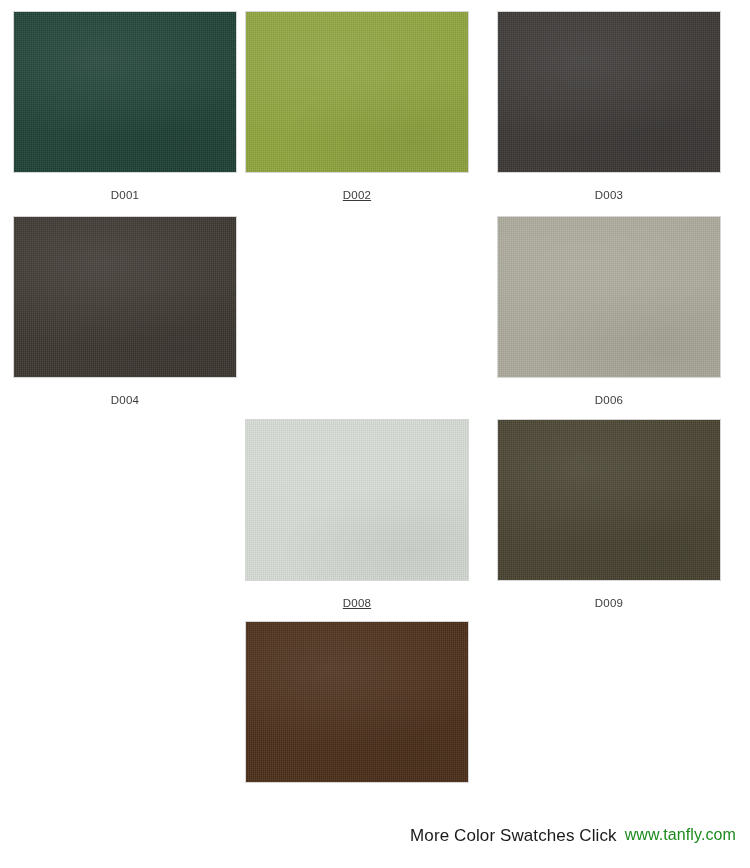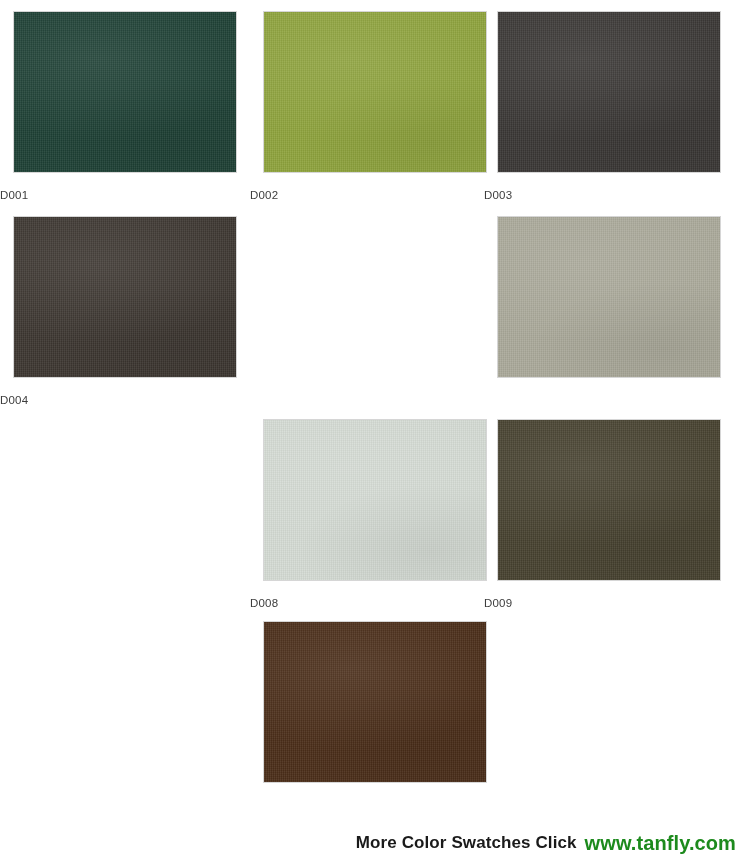--- a/index.html
+++ b/index.html
@@ -32,21 +32,21 @@
     width: 750px;
     height: 815px;
   }
 
   .swatch-cell {
     position: absolute;
     width: 250px;
   }
 
   .swatch-cell.col-0 { left: 0px; }
-  .swatch-cell.col-1 { left: 250px; }
+  .swatch-cell.col-1 { left: 232px; text-decoration: underline; }
   .swatch-cell.col-2 { left: 484px; }
 
   .swatch-cell.row-0 { top: 0px; }
   .swatch-cell.row-1 { top: 205px; }
   .swatch-cell.row-2 { top: 408px; }
   .swatch-cell.row-3 { top: 610px; }
 
   .swatch-chip {
     position: relative;
     height: 160px;
@@ -83,50 +83,49 @@
     pointer-events: none;
   }
 
   
   .swatch-cell.row-2.col-0 .swatch-chip {
     margin-left: 0;
     box-shadow: 0 0 0 1px rgba(0,0,0,0.10);
   }
 
   .swatch-label {
+    text-align: center;
     font-size: 11.5px;
     letter-spacing: 0.2px;
     color: #3d3d3d;
     margin-top: 16px;
     line-height: 14px;
     user-select: text;
   }
 
   
   .footer {
     position: absolute;
     left: 0;
     right: 0;
     bottom: 8px;
     height: 34px;
     display: flex;
-    align-items: center;
     justify-content: flex-end;
     padding-right: 14px;
     box-sizing: border-box;
-    font-weight: bold;
   }
   .footer-text {
     font-size: 17px;
     color: #1a1a1a;
     letter-spacing: 0.1px;
     white-space: nowrap;
   }
   .footer-url {
-    font-size: 20px;
+    font-size: 16px;
     color: #1d8a1d;
     letter-spacing: 0.1px;
     margin-left: 8px;
     white-space: nowrap;
     text-decoration: none;
   }
 </style>
 </head>
 <body style="background: rgb(255, 255, 255);">
 
@@ -146,20 +145,21 @@
       <div class="swatch-chip" style="background-color: rgb(57, 54, 52);"></div>
       <div class="swatch-label">D003</div>
     </div>
 
     <div class="swatch-cell row-1 col-0">
       <div class="swatch-chip" style="background-color: rgb(60, 54, 48);"></div>
       <div class="swatch-label">D004</div>
     </div>
     <div class="swatch-cell row-1 col-2">
       <div class="swatch-chip" style="background-color: rgb(170, 169, 154);"></div>
+      <div class="swatch-label">D006</div>
     </div>
 
     <div class="swatch-cell row-2 col-1">
       <div class="swatch-chip" style="background-color: rgb(213, 219, 212);"></div>
       <div class="swatch-label">D008</div>
     </div>
     <div class="swatch-cell row-2 col-2">
       <div class="swatch-chip" style="background-color: rgb(70, 65, 47);"></div>
       <div class="swatch-label">D009</div>
     </div>

